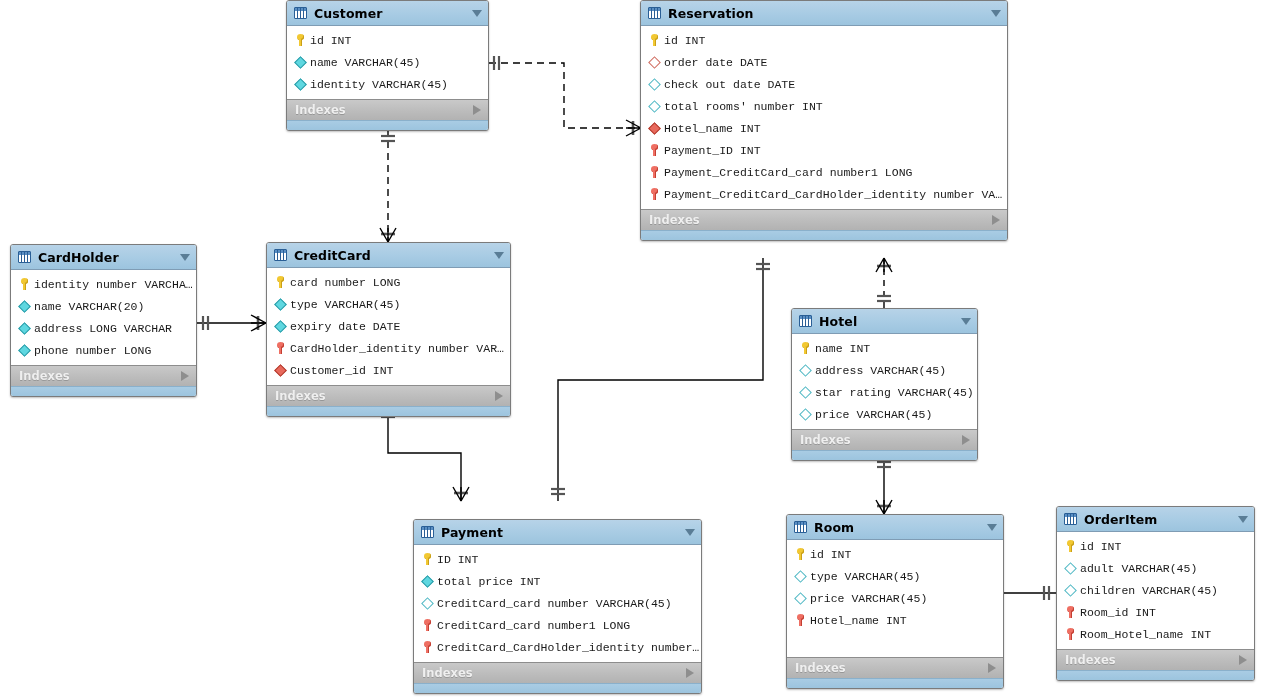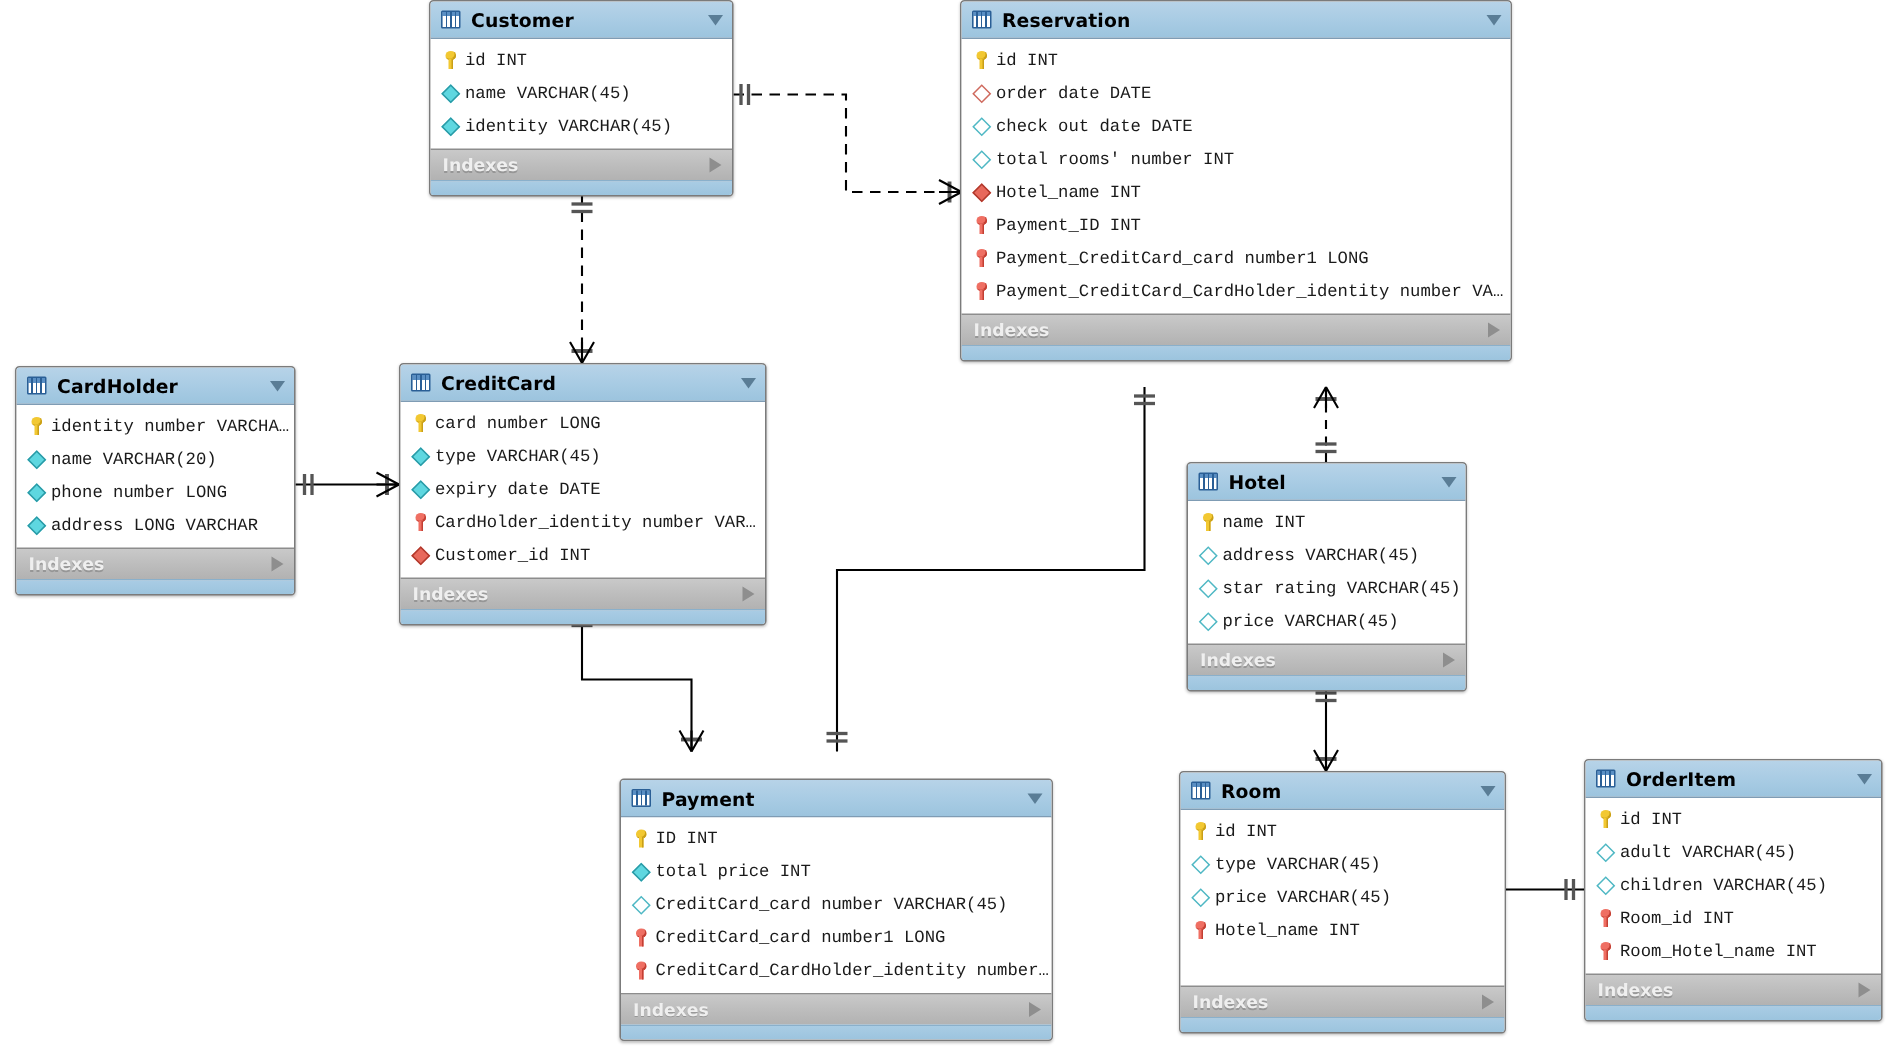--- a/index.html
+++ b/index.html
@@ -294,28 +294,28 @@
       <div class="col">
           <span class="ic">
             <i class="d cyan-f"></i>
           </span>
           <span class="nm">name VARCHAR(20)</span>
         </div>
       <div class="col">
           <span class="ic">
             <i class="d cyan-f"></i>
           </span>
+          <span class="nm">address LONG VARCHAR</span>
+        </div>
+      <div class="col">
+          <span class="ic">
+            <i class="d cyan-f"></i>
+          </span>
           <span class="nm">phone number LONG</span>
         </div>
-      <div class="col">
-          <span class="ic">
-            <i class="d cyan-f"></i>
-          </span>
-          <span class="nm">address LONG VARCHAR</span>
-        </div>
     </div>
     <div class="tbl-ft">
       <span class="lbl">Indexes</span>
       <span class="tri-r"></span>
     </div>
     <div class="tbl-strip"></div>
   </div>
 
   <div class="tbl" style="left:266px;top:242px;width:245px;">
     <div class="tbl-hd">

